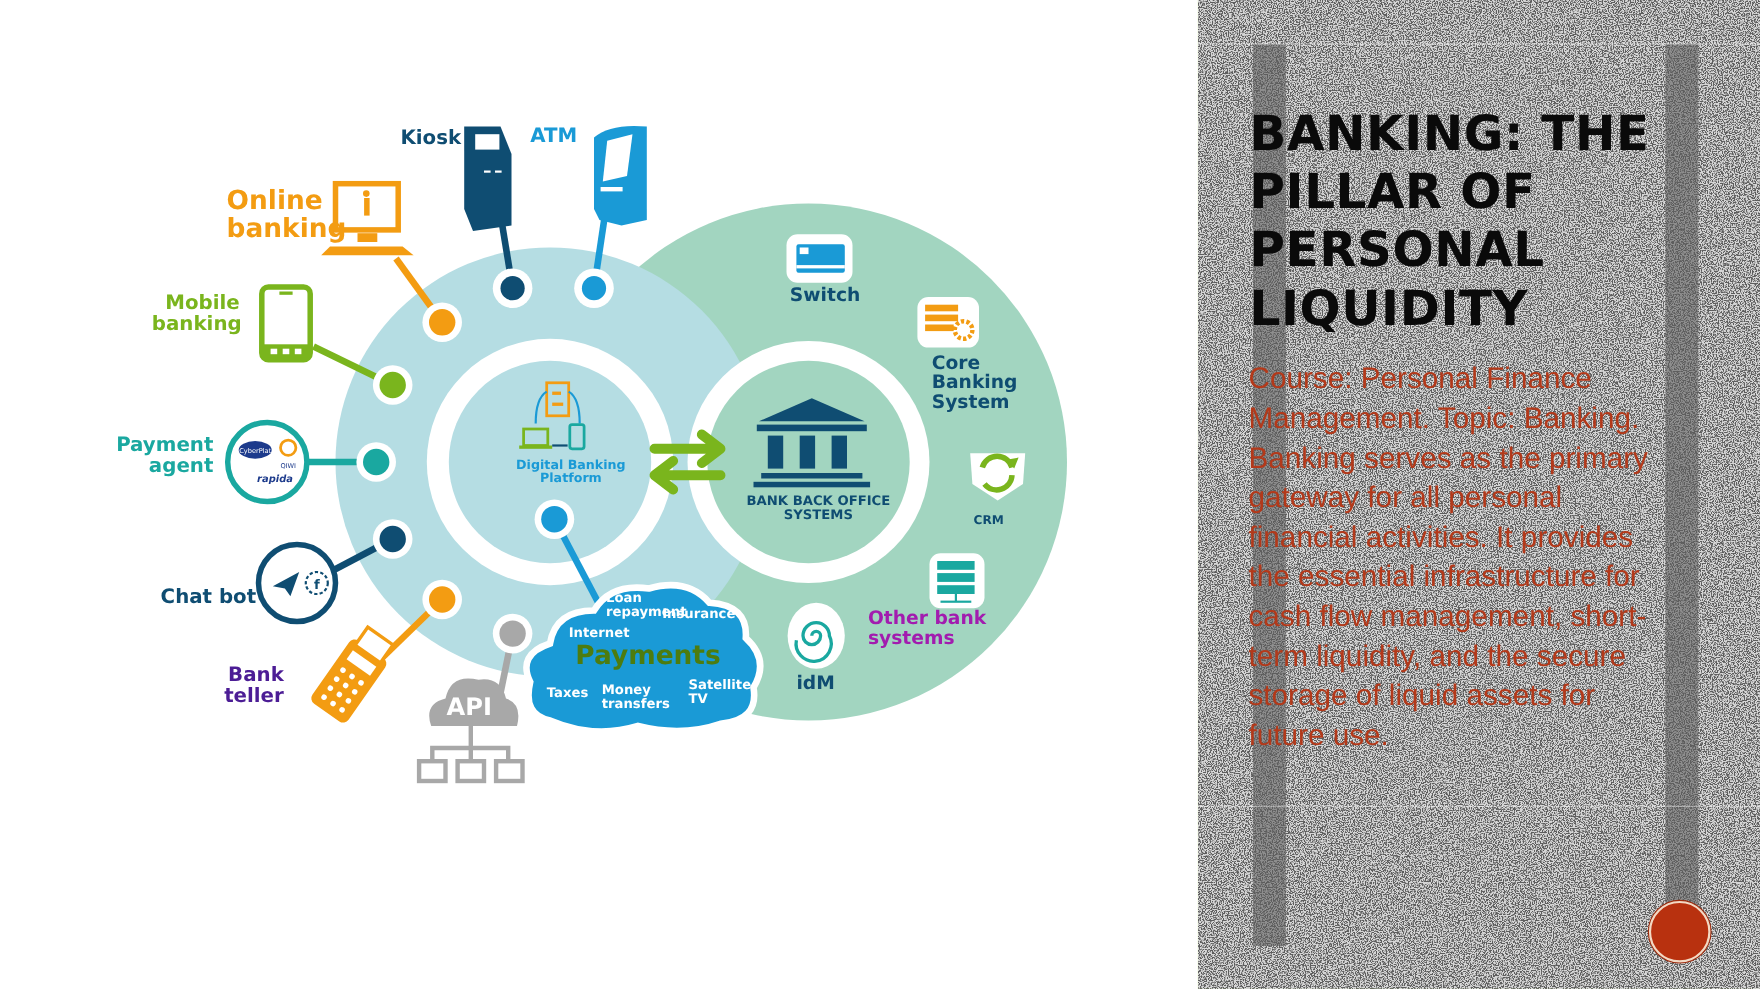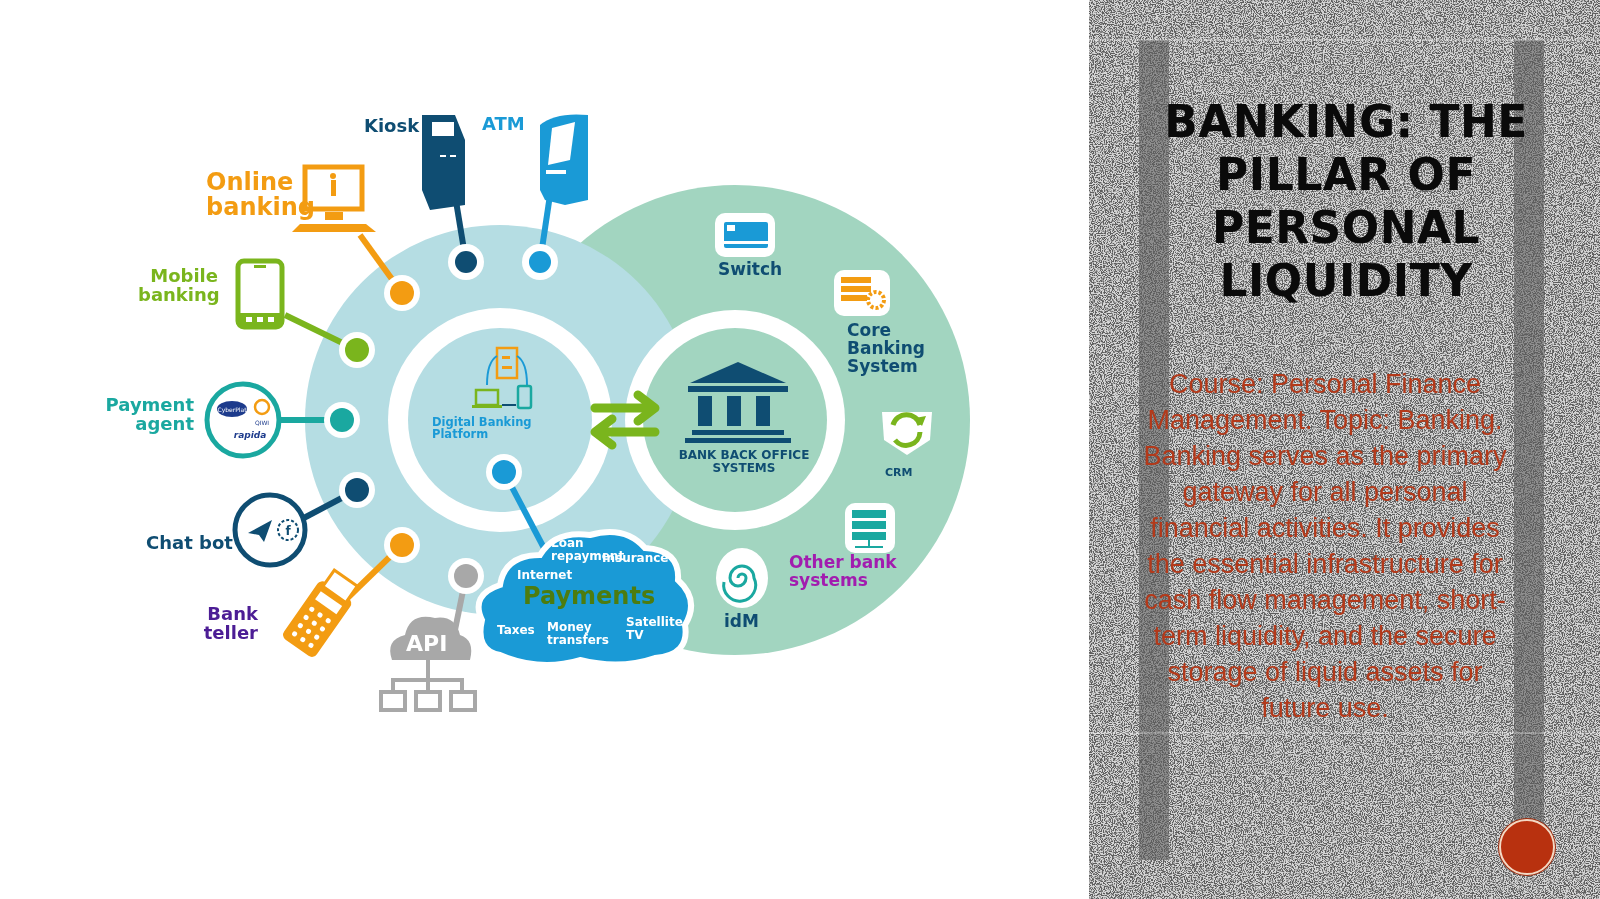--- a/index.html
+++ b/index.html
@@ -1,23 +1,23 @@
 <!DOCTYPE html>
 <html><head>
 <meta charset="utf-8">
 <style>
   html,body{margin:0;padding:0;}
   body{width:1600px;height:899px;position:relative;overflow:hidden;background:#ffffff;font-family:"DejaVu Sans",sans-serif;}
   .slide-left{position:absolute;left:0;top:0;width:1089px;height:899px;background:#ffffff;}
   .diagram{position:absolute;left:0;top:0;width:1089px;height:899px;}
   .lbl{position:absolute;font-family:"DejaVu Sans",sans-serif;font-weight:bold;line-height:1.05;}
-  .right-panel{position:absolute;left:1089px;top:0;width:511px;height:899px;background:#bef264;overflow:hidden;text-align:center;}
+  .right-panel{position:absolute;left:1089px;top:0;width:511px;height:899px;background:#bef264;overflow:hidden;}
   .noise{position:absolute;inset:0;}
   .title{position:absolute;left:47px;top:95px;width:420px;margin:0;font-family:"DejaVu Sans",sans-serif;font-weight:bold;font-size:44px;line-height:53px;color:#0a0a0a;letter-spacing:0.5px;}
-  .body-text{position:absolute;left:46px;top:326px;width:380px;font-family:"Liberation Sans",sans-serif;font-size:27px;line-height:36px;color:#b3391a;margin-top:40px;}
+  .body-text{position:absolute;left:46px;top:326px;width:380px;font-family:"Liberation Sans",sans-serif;font-size:27px;line-height:36px;color:#b3391a;}
   .next-btn{position:absolute;left:410px;top:819px;width:52px;height:52px;border-radius:50%;background:#b8310f;border:2px solid #f3d9c4;box-shadow:0 0 0 1px #9d2a0c;cursor:pointer;}
 </style>
 </head>
 <body>
 
 <div class="slide-left">
   <svg class="diagram" viewBox="0 0 1089 899" width="1089" height="899">
 
     <g>
       <circle cx="735" cy="420" r="235" fill="#a2d5c0"></circle>
@@ -240,21 +240,21 @@
     <div>Payment</div>
     <div>agent</div>
   </div>
   <div class="lbl" style="left:146px;top:534px;font-size:18px;color:#0f4d72;">Chat bot</div>
   <div class="lbl" style="left:198px;top:605px;width:60px;text-align:right;font-size:18px;color:#4c1d95;">
     <div>Bank</div>
     <div>teller</div>
   </div>
   <div class="lbl" style="left:406px;top:632px;font-size:22px;color:#ffffff;">API</div>
 
-  <div class="lbl" style="left:432px;top:416px;width:110px;text-align:left;font-size:11.5px;color:#1a9ad6;">
+  <div class="lbl" style="left:464px;top:416px;width:110px;text-align:center;font-size:11.5px;color:#1a9ad6;">
     <div>Digital Banking</div>
     <div>Platform</div>
   </div>
   <div class="lbl" style="left:673px;top:449px;width:142px;text-align:center;font-size:12px;color:#0f4d72;">
     <div>BANK BACK OFFICE</div>
     <div>SYSTEMS</div>
   </div>
 
   <div class="lbl" style="left:718px;top:261px;font-size:17px;color:#0f4d72;">Switch</div>
   <div class="lbl" style="left:847px;top:322px;font-size:17px;color:#0f4d72;">

